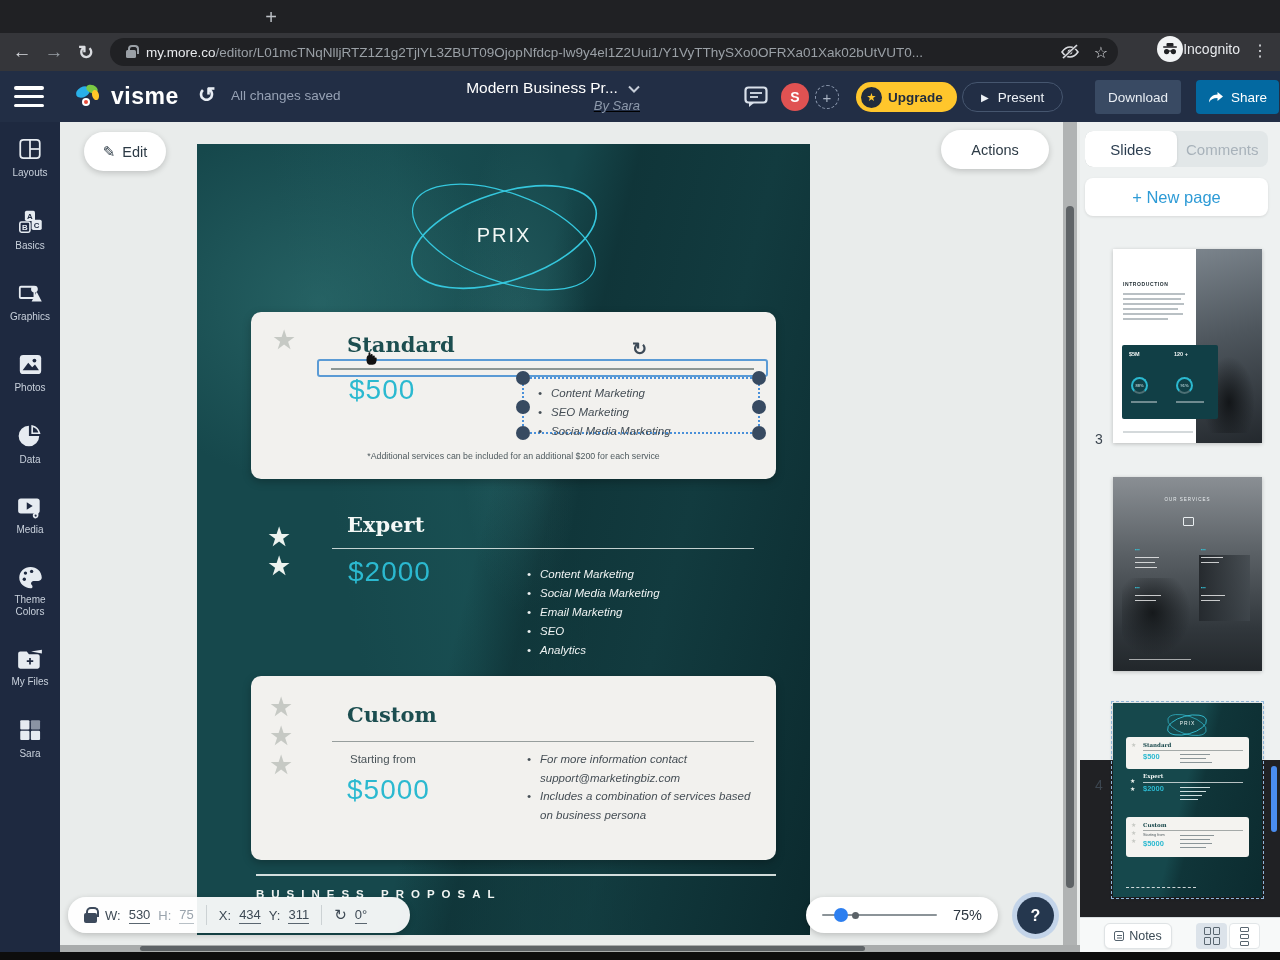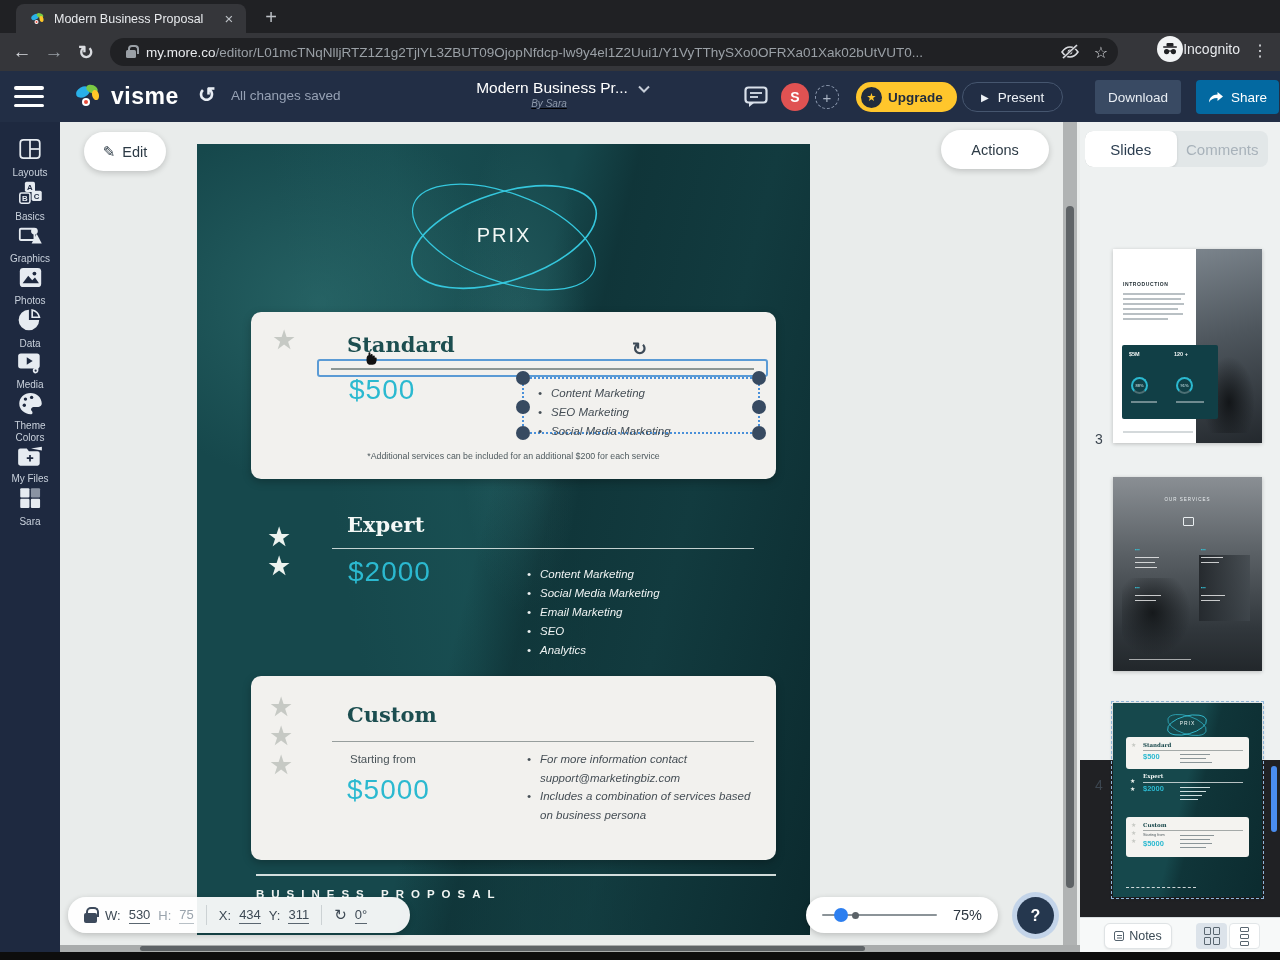--- a/index.html
+++ b/index.html
@@ -32,45 +32,45 @@
   .kebab { position:absolute; right:12px; top:8px; color:#dadce0; font-size:16px; }
 
   
   .vheader { position:absolute; left:0; top:71px; width:1280px; height:51px; background:#222e45; }
   .hamburger { position:absolute; left:14px; top:15px; width:30px; height:21px; display:flex; flex-direction:column; justify-content:space-between; }
   .hamburger i { display:block; height:3.5px; background:#fff; border-radius:2px; }
   .vlogo { position:absolute; left:74px; top:10px; display:flex; align-items:center; gap:7px; }
   .vlogo-word { color:#fff; font-size:23px; font-weight:700; letter-spacing:.5px; }
   .undo-ic { position:absolute; left:198px; top:12px; color:#e8edf4; font-size:21px; font-weight:700; }
   .save-status { position:absolute; left:231px; top:17px; color:#96a1b4; font-size:13.5px; }
-  .doc-title-wrap { position:absolute; left:448px; top:8px; width:230px; text-align:center;text-decoration:underline; }
+  .doc-title-wrap { position:absolute; left:438px; top:8px; width:230px; text-align:center;text-decoration:underline; }
   .doc-title { color:#fff; font-size:15.5px; white-space:nowrap; display:inline-block; }
   .doc-chevron { display:inline-block; margin-left:10px; }
-  .doc-author { color:#8d99ab; font-size:10px; font-style:italic; text-align:center; padding-right:28px; margin-top:1px; }
+  .doc-author { color:#8d99ab; font-size:13px; font-style:italic; text-align:right; padding-right:28px; margin-top:1px; }
   .comment-ic { position:absolute; left:744px; top:86px; }
   .avatar { position:absolute; left:781px; top:83px; width:28px; height:28px; border-radius:50%; background:#e05252; color:#fff;
             font-size:14px; font-weight:700; display:flex; align-items:center; justify-content:center; }
   .add-collab { position:absolute; left:815px; top:85px; width:24px; height:24px; border-radius:50%; border:1.5px dashed #8a97ad;
                 color:#aab4c4; font-size:15px; display:flex; align-items:center; justify-content:center; }
   .btn-upgrade { position:absolute; left:856px; top:82px; height:30px; background:#ffc62c; border-radius:16px;
                  display:flex; align-items:center; gap:6px; padding:0 14px 0 5px; }
   .crown-circle { width:21px; height:21px; border-radius:50%; background:#222c3d; color:#ffc62c; font-size:11px;
                   display:flex; align-items:center; justify-content:center; }
   .btn-upgrade span.lbl { color:#222c3d; font-size:13.5px; font-weight:700; }
   .btn-present { position:absolute; left:962px; top:82px; height:30px; border:1.5px solid #46566f; border-radius:16px;
                  display:flex; align-items:center; gap:9px; padding:0 18px; color:#eef2f7; font-size:13.5px; }
   .btn-present .play { font-size:10px; }
   .btn-download { position:absolute; left:1095px; top:80px; height:34px; background:#394a63; border-radius:3px;
                   display:flex; align-items:center; padding:0 13px; color:#e8edf3; font-size:13.5px; }
   .btn-share { position:absolute; left:1196px; top:80px; height:34px; background:#0369a1; border-radius:4px;
                display:flex; align-items:center; gap:7px; padding:0 12px; color:#fff; font-size:13.5px; }
 
   
   .sidebar { position:absolute; left:0; top:122px; width:60px; height:830px; background:#1e2940;
-             display:flex; flex-direction:column; align-items:center; padding-top:14px; }
+             display:flex; flex-direction:column; align-items:center; padding-top:14px; gap:29px; }
   .side-item { display:flex; flex-direction:column; align-items:center; gap:5px; width:60px; }
   .side-item .lbl { color:#c9d1dc; font-size:10px; text-align:center; line-height:12px; }
 
   
   .canvas { position:absolute; left:60px; top:122px; width:1020px; height:830px; background:#e9eceb; overflow:hidden; }
   .pill-btn { background:#fff; border-radius:20px; box-shadow:0 2px 6px rgba(0,0,0,.18); display:flex; align-items:center;
               justify-content:center; gap:7px; color:#2c3a45; font-size:14.5px; }
   .edit-btn { position:absolute; left:24px; top:10px; width:82px; height:39px; }
   .actions-btn { position:absolute; left:881px; top:8px; width:108px; height:39px; }
 
@@ -196,31 +196,20 @@
   .mini-list i { width:9px; height:5px; border:1px solid #5a6771; border-radius:1px; }
 
   .bottom-strip { position:absolute; left:0; top:952px; width:1280px; height:8px; background:#0d0d0d; }
 </style>
 </head>
 <body>
 
 <div id="app">
 
   <div class="tabbar">
-    <div class="tab">
-      <svg class="favicon" viewBox="0 0 16 16">
-        <ellipse cx="5" cy="6" rx="4" ry="2.6" transform="rotate(-30 5 6)" fill="#29b0e8"></ellipse>
-        <ellipse cx="10" cy="4.5" rx="3.4" ry="2.2" transform="rotate(25 10 4.5)" fill="#7ac943"></ellipse>
-        <ellipse cx="11.5" cy="8" rx="3" ry="2" transform="rotate(80 11.5 8)" fill="#ffc728"></ellipse>
-        <circle cx="6.5" cy="11" r="2" fill="#fff"></circle>
-          <circle cx="6.5" cy="11" r="1" fill="#e84b3a"></circle>
-      </svg>
-      <span class="tab-title">Modern Business Proposal</span>
-      <span class="tab-close">×</span>
-    </div>
     <span class="newtab">+</span>
   </div>
 
   <div class="toolbar">
     <span class="nav-ic" style="margin-left:6px;">←</span>
     <span class="nav-ic dim">→</span>
     <span class="nav-ic" style="font-weight:700;">↻</span>
     <div class="urlbar">
       <span class="url-lock"></span>
       <span class="url-text"><b>my.more.co</b><span>/editor/L01mcTNqNlljRTZ1Z1g2TjlYL3ZBUT09OjopNfdcp-lw9y4el1Z2Uui1/Y1VyTThySXo0OFRXa01Xak02bUtVUT0...</span></span>
@@ -488,20 +477,21 @@
     <div class="h-scroll-track">
       <div class="h-scroll-thumb"></div>
     </div>
   </div>
 
   <aside class="rpanel">
     <div class="rtabs">
       <div class="rtab active">Slides</div>
       <div class="rtab">Comments</div>
     </div>
+    <div class="newpage-btn">+ New page</div>
 
     <span class="thumb-num" style="top:309px;">3</span>
     <div class="thumb-page" style="top:127px; height:194px;">
       <div class="t3-photo"></div>
       <span class="t3-head">INTRODUCTION</span>
       <span class="tbar" style="left:10px; top:44px; width:62px;"></span>
       <span class="tbar" style="left:10px; top:49px; width:58px;"></span>
       <span class="tbar" style="left:10px; top:54px; width:61px;"></span>
       <span class="tbar" style="left:10px; top:59px; width:55px;"></span>
       <span class="tbar" style="left:10px; top:64px; width:60px;"></span>

